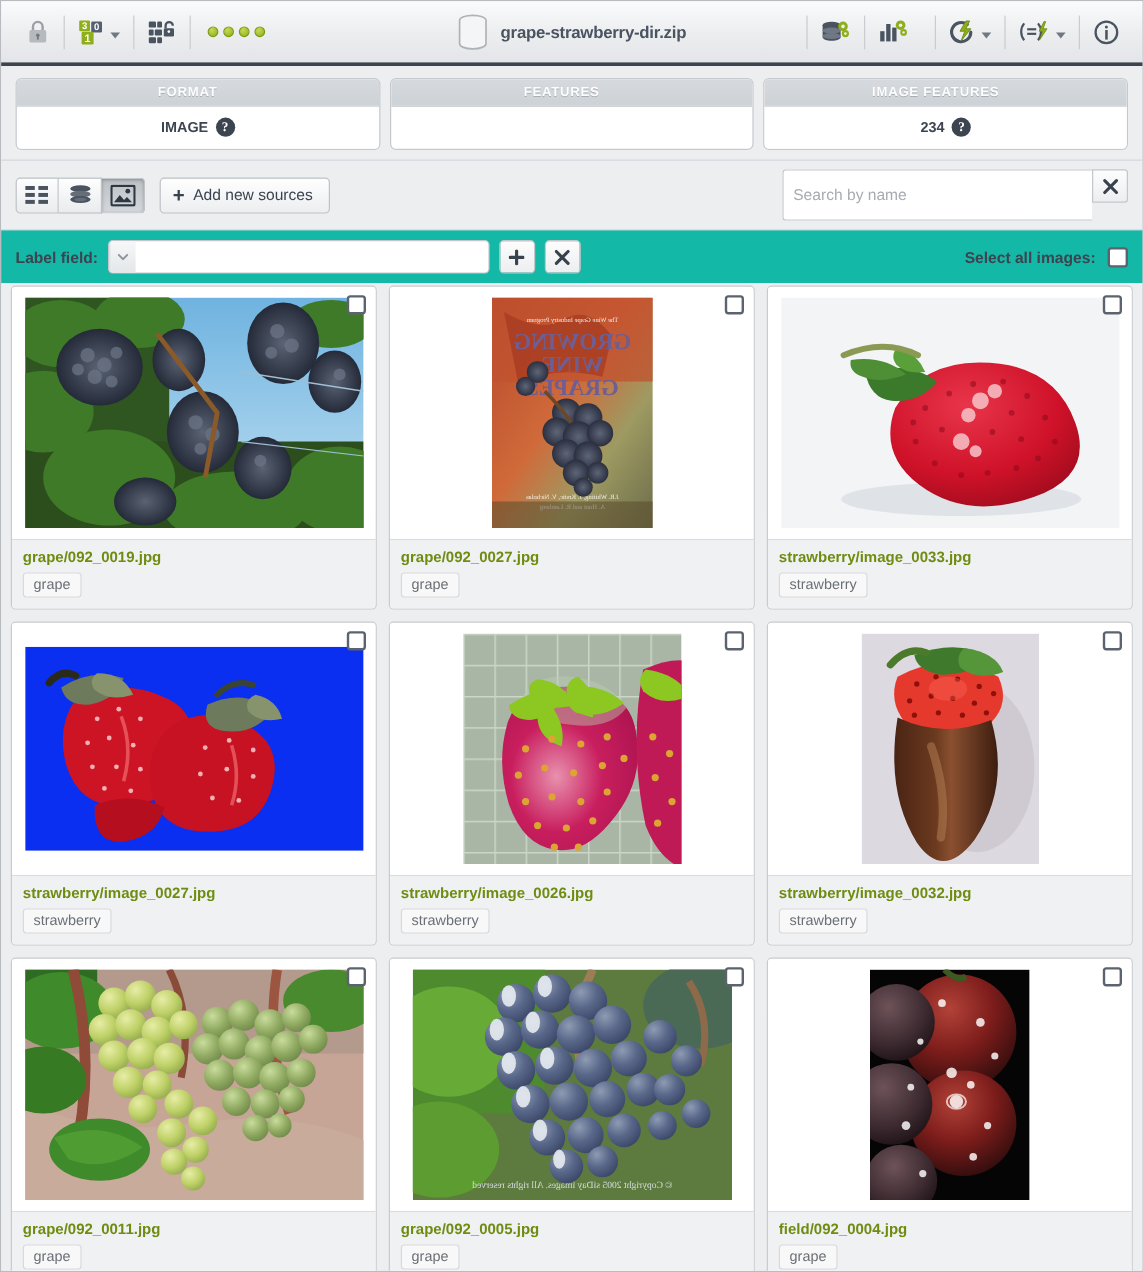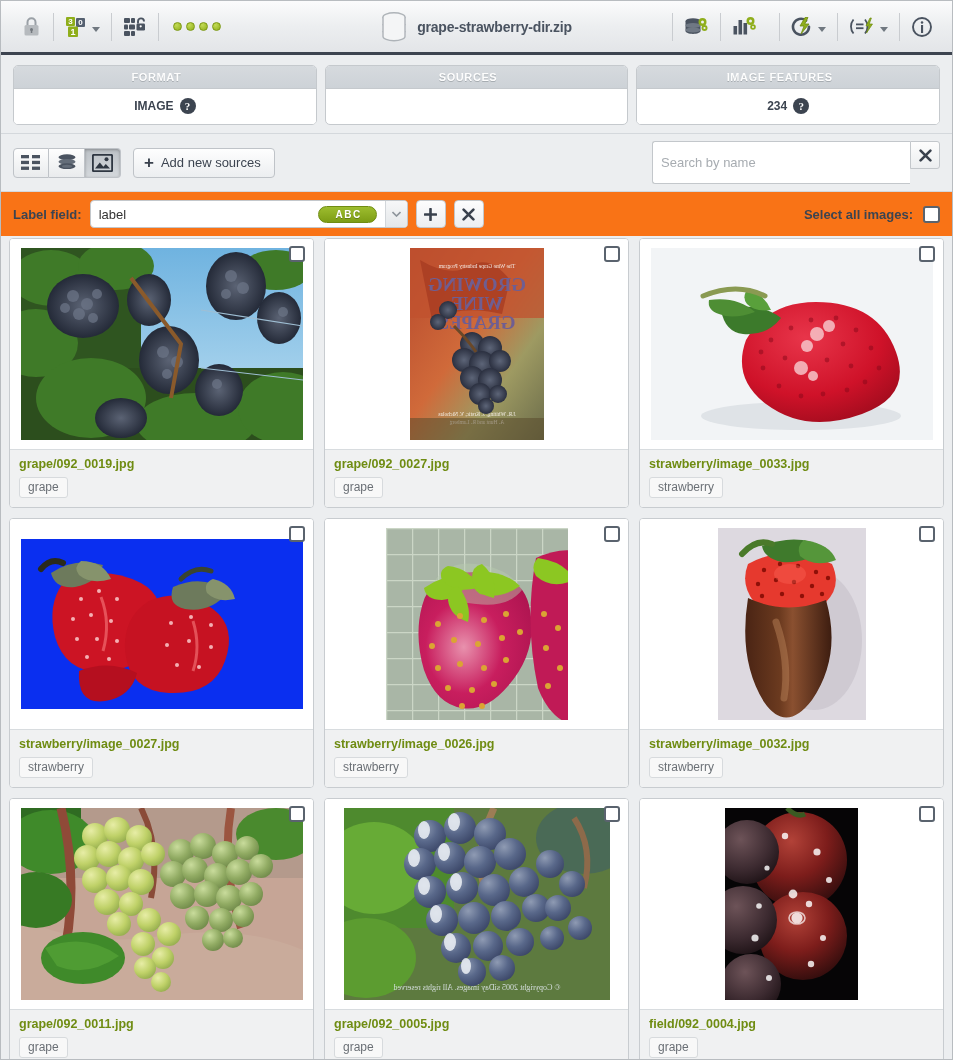--- a/index.html
+++ b/index.html
@@ -176,21 +176,21 @@
     background: linear-gradient(to bottom, #fdfdfd, #eceef0);
     display: flex; align-items: center; justify-content: center;
     cursor: pointer;
   }
 
   
   .labelbar {
     flex: 0 0 auto;
     display: flex; align-items: center;
     padding: 8px 12px;
-    background: #f97316;
+    background: #14b8a6;
     gap: 8px;
   }
   .labelbar-text { font-size: 13px; font-weight: bold; color: #3c4450; }
   .combo {
     display: flex; align-items: stretch;
     border: 1px solid #c3c7cb;
     border-radius: 4px;
     background: #fff;
     width: 318px;
     height: 28px;
@@ -475,21 +475,21 @@
 
     <div class="stat">
       <div class="stat-head">FORMAT</div>
       <div class="stat-body">
         <span>IMAGE</span>
         <span class="qmark">?</span>
       </div>
     </div>
 
     <div class="stat">
-      <div class="stat-head">SOURCES</div>
+      <div class="stat-head">FEATURES</div>
     </div>
 
     <div class="stat">
       <div class="stat-head">IMAGE FEATURES</div>
       <div class="stat-body">
         <span>234</span>
         <span class="qmark">?</span>
       </div>
     </div>
 
@@ -545,24 +545,20 @@
           </svg>
         </span>
       </div>
     </div>
   </div>
 
   <div class="labelbar">
     <span class="labelbar-text">Label field:</span>
 
     <div class="combo">
-      <div class="combo-value">
-        <span>label</span>
-        <span class="abc-badge">ABC</span>
-      </div>
       <div class="combo-arrow">
         <span>
           <svg width="9" height="6" viewBox="0 0 9 6">
             <path d="M0.5 1L4.5 5L8.5 1" fill="none" stroke="#8d949b" stroke-width="1.6"></path>
           </svg>
         </span>
       </div>
     </div>
 
     <div class="sq-btn">

